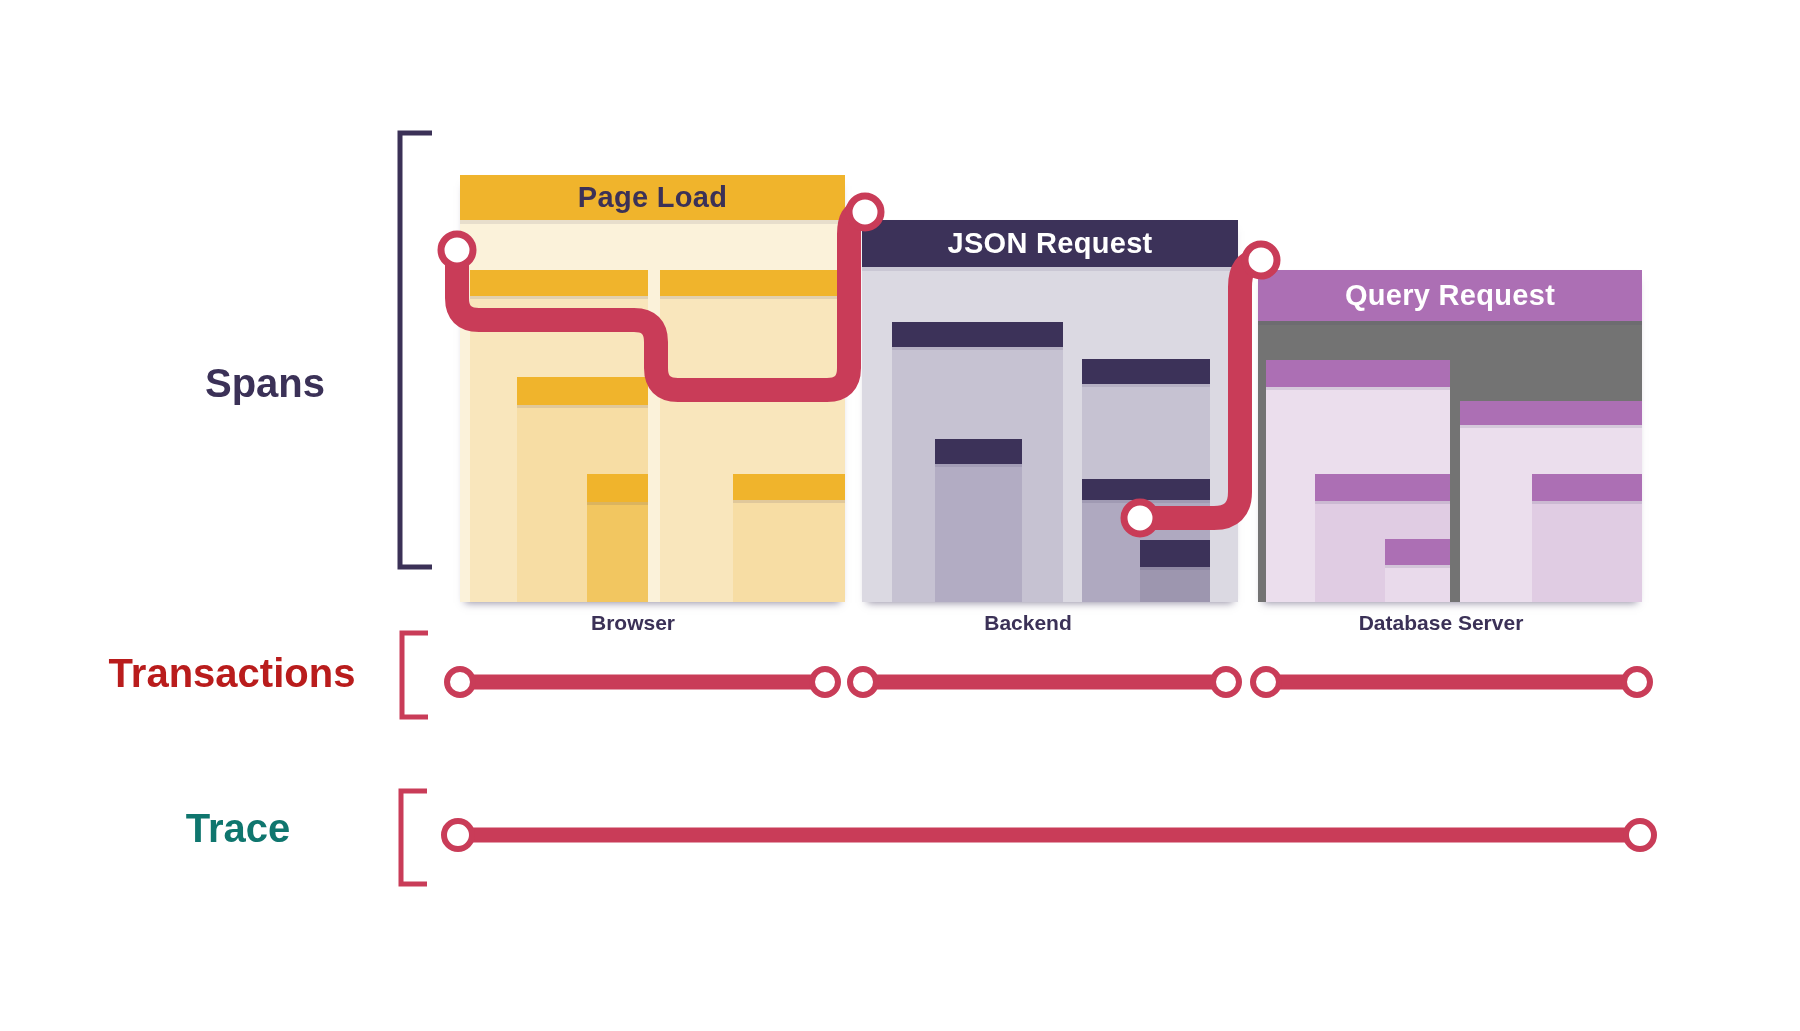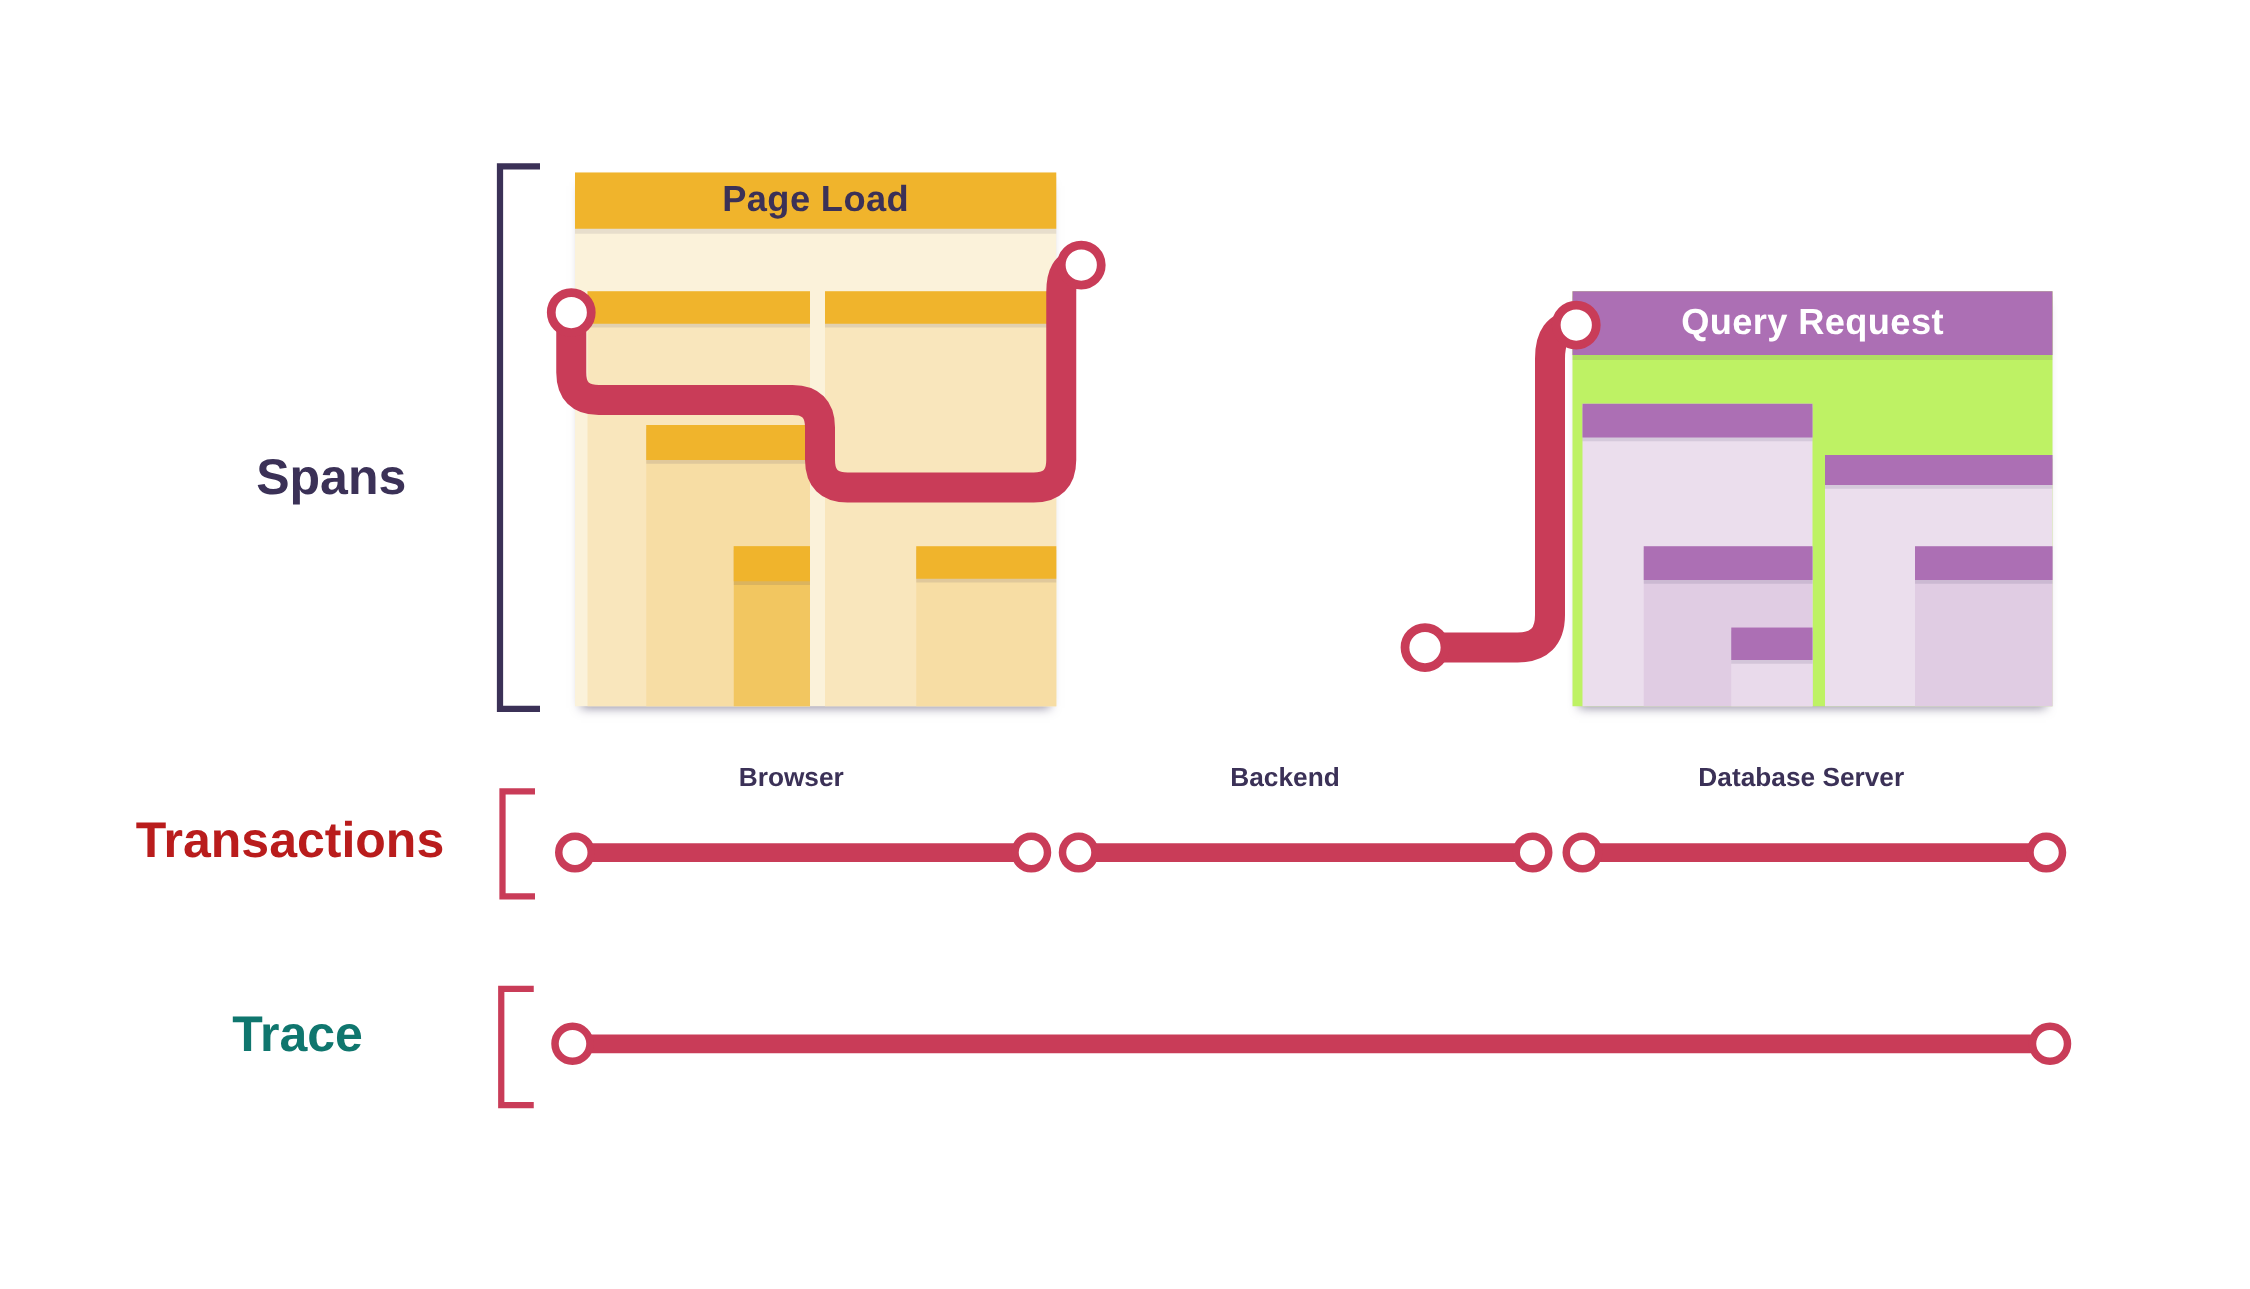--- a/index.html
+++ b/index.html
@@ -3,21 +3,21 @@
 <meta charset="utf-8">
 <style>
   html,body{margin:0;padding:0;background:#fff;}
   #stage{
     position:relative;width:1800px;height:1031px;background:#ffffff;
     overflow:hidden;font-family:"Liberation Sans", sans-serif;
   }
   #blocks-layer{position:absolute;inset:0;z-index:1;}
   #labels-layer{position:absolute;inset:0;z-index:2;padding-left:40px;}
   #connector-layer{position:absolute;left:0;top:0;z-index:5;pointer-events:none;}
-  .block{position:absolute;box-shadow:0 6px 8px -5px rgba(59,49,87,.55);}
+  .block{position:absolute;box-shadow:0 6px 8px -5px rgba(59,49,87,.55);margin-top:37px;}
   .block-header{
     position:absolute;left:0;top:0;right:0;display:flex;align-items:center;justify-content:center;
     font-weight:700;font-size:29px;letter-spacing:.3px;box-shadow:0 4px 0 rgba(59,49,87,.10);
   }
   .span-box{position:absolute;}
   .span-bar{position:absolute;left:0;top:0;right:0;box-shadow:0 3px 0 rgba(59,49,87,.12);}
   .side-label{position:absolute;transform:translate(-50%,-50%);font-weight:700;font-size:40px;white-space:nowrap;}
   #lbl-spans{left:265px;top:383px;color:#3B3157;}
   #lbl-transactions{left:232px;top:673px;color:#b91c1c;}
   #lbl-trace{left:238px;top:828px;color:#0f766e;}
@@ -42,21 +42,39 @@
           <div class="span-bar" style="height: 28px; background: rgb(240, 180, 44);"></div>
         </div>
         <div class="span-box" style="left: 200px; top: 95px; width: 185px; height: 332px; background: rgb(249, 230, 188);">
           <div class="span-bar" style="height: 26px; background: rgb(240, 180, 44);"></div>
         </div>
         <div class="span-box" style="left: 273px; top: 299px; width: 112px; height: 128px; background: rgb(247, 221, 164);">
           <div class="span-bar" style="height: 26px; background: rgb(240, 180, 44);"></div>
         </div>
         <div class="block-header" style="height: 45px; background: rgb(240, 180, 44); color: rgb(59, 49, 87);">Page Load</div>
       </div>
-      <div class="block" style="left: 1258px; top: 233px; width: 384px; height: 332px; background: #bef264;">
+      <div class="block" style="left: 862px; top: 183px; width: 376px; height: 382px; background: rgb(219, 217, 226);">
+        <div class="span-box" style="left: 30px; top: 102px; width: 171px; height: 280px; background: rgb(198, 194, 210);">
+          <div class="span-bar" style="height: 25px; background: rgb(60, 50, 89);"></div>
+        </div>
+        <div class="span-box" style="left: 73px; top: 219px; width: 87px; height: 163px; background: rgb(178, 172, 195);">
+          <div class="span-bar" style="height: 25px; background: rgb(60, 50, 89);"></div>
+        </div>
+        <div class="span-box" style="left: 220px; top: 139px; width: 128px; height: 243px; background: rgb(198, 194, 210);">
+          <div class="span-bar" style="height: 25px; background: rgb(60, 50, 89);"></div>
+        </div>
+        <div class="span-box" style="left: 220px; top: 259px; width: 128px; height: 123px; background: rgb(175, 169, 192);">
+          <div class="span-bar" style="height: 21px; background: rgb(60, 50, 89);"></div>
+        </div>
+        <div class="span-box" style="left: 278px; top: 320px; width: 70px; height: 62px; background: rgb(157, 150, 175);">
+          <div class="span-bar" style="height: 27px; background: rgb(60, 50, 89);"></div>
+        </div>
+        <div class="block-header" style="height: 47px; background: rgb(60, 50, 89); color: rgb(255, 255, 255);">JSON Request</div>
+      </div>
+      <div class="block" style="left: 1258px; top: 233px; width: 384px; height: 332px; background: #737373;">
         <div class="span-box" style="left: 8px; top: 90px; width: 184px; height: 242px; background: rgb(235, 222, 237);">
           <div class="span-bar" style="height: 27px; background: rgb(172, 111, 180);"></div>
         </div>
         <div class="span-box" style="left: 57px; top: 204px; width: 135px; height: 128px; background: rgb(224, 204, 227);">
           <div class="span-bar" style="height: 27px; background: rgb(172, 111, 180);"></div>
         </div>
         <div class="span-box" style="left: 127px; top: 269px; width: 65px; height: 63px; background: rgb(233, 218, 235);">
           <div class="span-bar" style="height: 26px; background: rgb(172, 111, 180);"></div>
         </div>
         <div class="span-box" style="left: 202px; top: 131px; width: 182px; height: 201px; background: rgb(235, 222, 237);">

